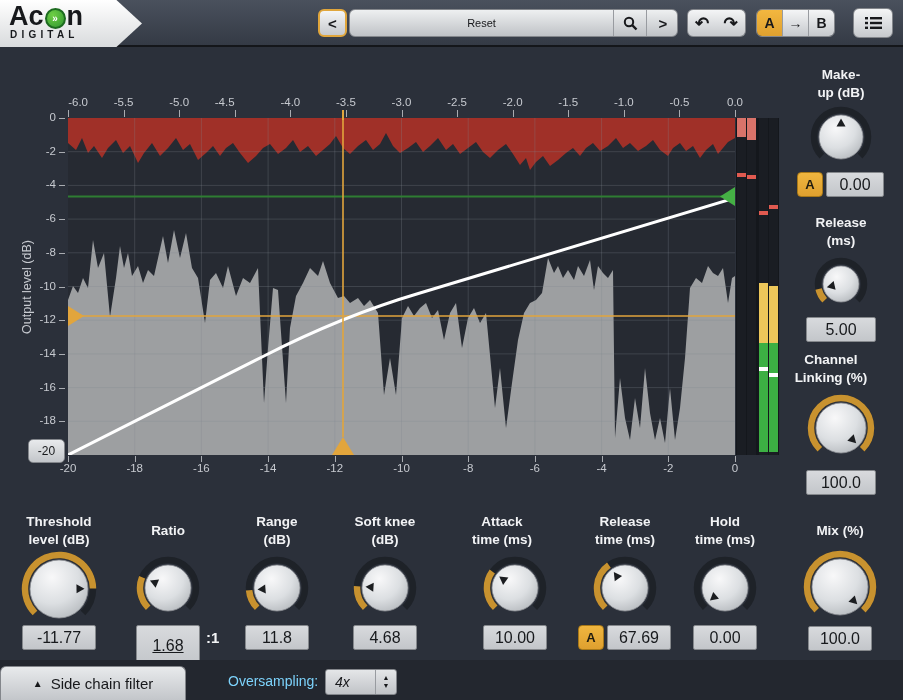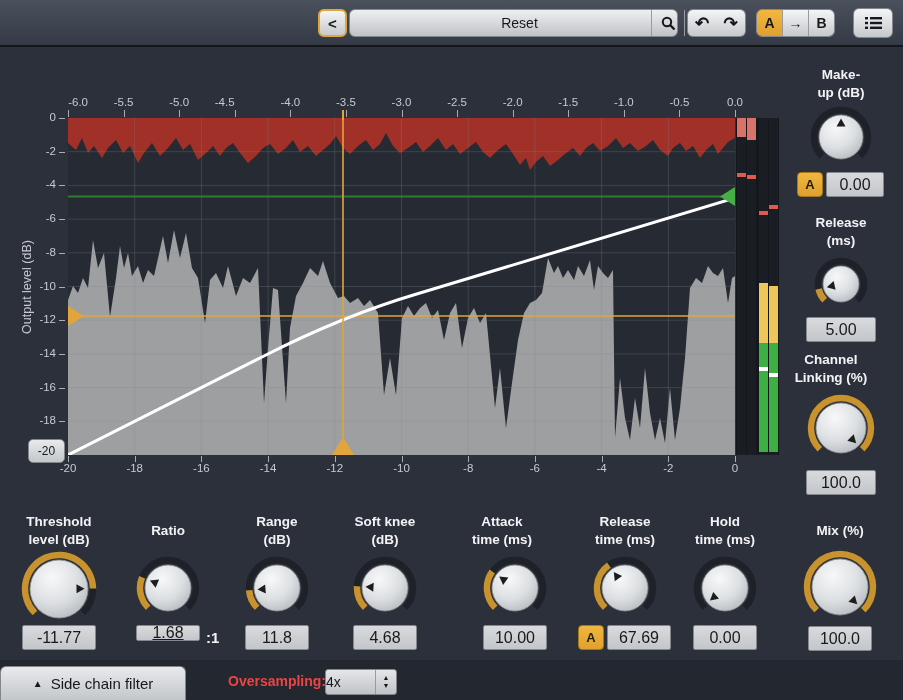--- a/index.html
+++ b/index.html
@@ -26,21 +26,21 @@
   #title{position:absolute;left:150px;top:0;height:47px;line-height:47px;
         font-size:20px;font-weight:bold;color:#f2f3f5;}
   .hbtn{position:absolute;top:9px;height:28px;box-sizing:border-box;
         background:linear-gradient(#f4f5f6,#c6c9cd);border:1px solid #83868b;border-radius:6px;
         display:flex;align-items:center;justify-content:center;color:#17181b;font-weight:bold;}
   #preset-back{left:318px;width:29px;border:2px solid #e0a63c;border-radius:6px;font-size:15px;}
   #preset-group{position:absolute;left:349px;top:9px;width:329px;height:28px;box-sizing:border-box;
         background:linear-gradient(#eef0f1,#bfc2c6);border:1px solid #83868b;border-radius:6px;
         display:flex;}
   #preset-name{flex:0 0 263px;display:flex;align-items:center;justify-content:center;
-        color:#17181b;font-size:14px;padding-left:38px;}
+        color:#17181b;font-size:11px;}
   .pg-seg{flex:0 0 32px;border-left:1px solid #989ba0;display:flex;align-items:center;justify-content:center;
         color:#17181b;font-weight:bold;font-size:15px;}
   #undo{left:687px;width:30px;border-radius:6px 0 0 6px;font-size:17px;}
   #redo{left:716px;width:30px;border-radius:0 6px 6px 0;border-left:none;font-size:17px;}
   #ab-group{position:absolute;left:756px;top:9px;height:28px;display:flex;
         border:1px solid #83868b;border-radius:6px;overflow:hidden;box-sizing:border-box;}
   .ab-seg{width:25px;display:flex;align-items:center;justify-content:center;
         font-weight:bold;font-size:14px;color:#17181b;background:linear-gradient(#f4f5f6,#c6c9cd);}
   .ab-seg + .ab-seg{border-left:1px solid #989ba0;}
   .ab-active{background:linear-gradient(#f3b73f,#dfa02f);}
@@ -72,35 +72,43 @@
         display:flex;align-items:center;justify-content:center;box-sizing:border-box;}
   .suffix{position:absolute;color:#f2f3f5;font-weight:bold;font-size:15px;}
 
   
   #bottom-bar{position:absolute;left:0;top:660px;width:903px;height:40px;background:#23272f;}
   #sidechain-btn{position:absolute;left:0;top:6px;width:186px;height:34px;
         background:linear-gradient(#e8eaec,#c3c6ca);border:1px solid #83868b;border-bottom:none;
         border-radius:6px 6px 0 0;display:flex;align-items:center;justify-content:center;
         color:#17181b;font-size:15px;box-sizing:border-box;}
   #sidechain-btn .tri{font-size:10px;margin-right:8px;}
-  #oversampling-label{position:absolute;left:228px;top:13px;color:#ef4444;font-weight:bold;font-size:14px;}
+  #oversampling-label{position:absolute;left:228px;top:13px;color:#7dd3fc;font-weight:normal;font-size:14px;}
   #oversampling-select{position:absolute;left:325px;top:9px;width:72px;height:26px;box-sizing:border-box;
         background:linear-gradient(#e4e6e8,#c0c3c7);border:1px solid #83868b;border-radius:3px;
         display:flex;align-items:center;}
-  #oversampling-select .val{flex:1;padding-left:0;color:#17181b;font-size:14px;}
+  #oversampling-select .val{flex:1;padding-left:9px;color:#17181b;font-size:14px;font-style:italic;}
   #oversampling-select .spin{width:20px;height:100%;border-left:1px solid #989ba0;
         display:flex;flex-direction:column;align-items:center;justify-content:center;
         font-size:7px;color:#17181b;line-height:1.1;}
 </style>
 </head>
 <body>
 
 <div id="app">
 
   <div id="header">
+    <div id="logo">
+      <div class="brandrow">
+        <span>Ac</span>
+          <span class="o-circle">»</span>
+          <span>n</span>
+      </div>
+      <div class="sub">DIGITAL</div>
+    </div>
 
     <div id="preset-back" class="hbtn">&lt;</div>
     <div id="preset-group">
       <div id="preset-name">Reset</div>
       <div class="pg-seg">
         <svg width="15" height="15" viewBox="0 0 15 15">
           <circle cx="6" cy="6" r="4.2" fill="none" stroke="#17181b" stroke-width="2"></circle>
           <line x1="9.2" y1="9.2" x2="13.5" y2="13.5" stroke="#17181b" stroke-width="2.4"></line>
         </svg>
       </div>
@@ -286,21 +294,21 @@
       <stop offset="0%" stop-color="#f8f8f9"></stop>
               <stop offset="60%" stop-color="#dcdfe2"></stop>
               <stop offset="100%" stop-color="#b9bdc1"></stop>
     </radialGradient>
           </defs>
     <path d="M12.2,51.8 A28,28 0 1 1 51.8,51.8" stroke="#1e2228" stroke-width="6.5" fill="none"></path>
           <path d="M12.2,51.8 A28,28 0 0 1 6.1,21.3" stroke="#c8922f" stroke-width="6.5" fill="none"></path>
           <circle cx="32" cy="32" r="23" fill="url(#kg2)" stroke="#8e9196" stroke-width="0.8"></circle>
       <path d="M0,-4.5 L4.5,3.5 L-4.5,3.5 Z" fill="#1b1d20" transform="translate(18.1,26.3) rotate(-67.5)"></path>
     </svg></div>
-      <div class="vbox" style="left: 136px; top: 625px; width: 64px; height: 16px; text-decoration: underline;">1.68</div>
+      <div class="vbox" style="left: 136px; top: 625px; width: 64px; height: 41px; text-decoration: underline;">1.68</div>
       <div class="suffix" style="left: 206px; top: 629px;">:1</div>
       <div class="ctl-label" style="left: 215px; top: 513px; width: 124px;">Range
 (dB)</div>
       <div class="abs" style="left: 245px; top: 556px; width: 64px; height: 64px;"><svg width="64" height="64" viewBox="0 0 64 64">
     <defs>
             <radialGradient id="kg3" cx="38%" cy="30%" r="75%">
       <stop offset="0%" stop-color="#f8f8f9"></stop>
               <stop offset="60%" stop-color="#dcdfe2"></stop>
               <stop offset="100%" stop-color="#b9bdc1"></stop>
     </radialGradient>

